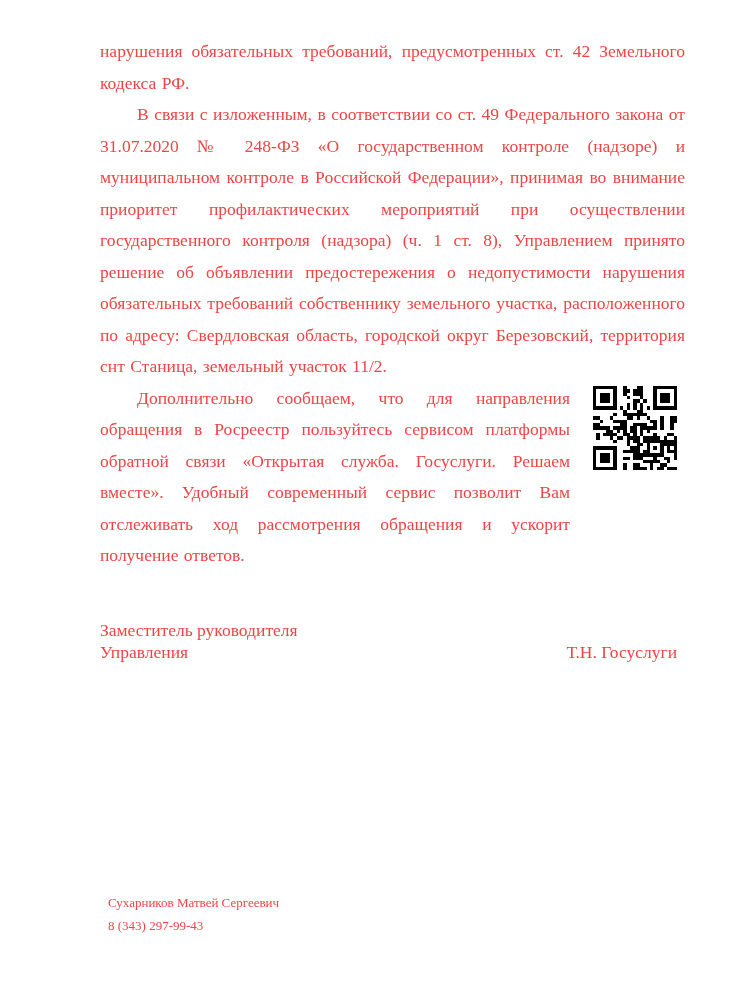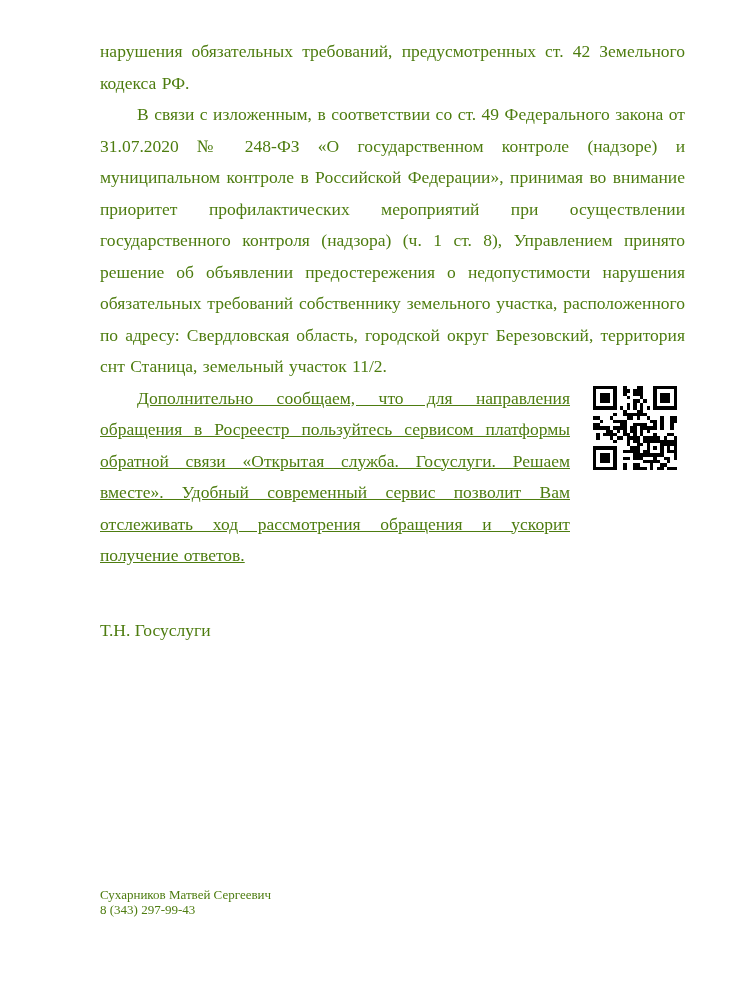--- a/index.html
+++ b/index.html
@@ -5,21 +5,21 @@
   html, body {
     margin: 0;
     padding: 0;
     background: #ffffff;
   }
   .page {
     position: relative;
     width: 732px;
     height: 1007px;
     background: #ffffff;
-    color: #4d7c0f;
+    color: #ef4444;
     font-family: "Liberation Serif", "DejaVu Serif", serif;
     overflow: hidden;
   }
   .content {
     position: absolute;
     left: 100px;
     top: 36px;
     width: 585px;
   }
   p.body-par {
@@ -31,21 +31,20 @@
   }
   p.indent {
     text-indent: 37px;
   }
   .par-qr-wrap {
     position: relative;
     width: 585px;
   }
   .par-qr-wrap p.body-par {
     width: 470px;
-    text-decoration: underline;
   }
   .qr-code {
     position: absolute;
     top: 3px;
     right: 8px;
     width: 84px;
     height: 84px;
     display: block;
   }
   .signature-row {
@@ -66,21 +65,21 @@
     white-space: nowrap;
   }
   .executor-footer {
     position: absolute;
     left: 100px;
     top: 888px;
     font-size: 13px;
     line-height: 14.5px;
   }
   .executor-footer div {
-    margin: 0;
+    margin: 8px;
   }
 </style>
 </head>
 <body>
 
 <div class="page">
 
   <div class="content">
 
     <p class="body-par">нарушения обязательных требований, предусмотренных ст. 42 Земельного кодекса РФ.</p>
@@ -90,20 +89,22 @@
     <div class="par-qr-wrap">
       <p class="body-par indent">Дополнительно сообщаем, что для направления обращения в Росреестр пользуйтесь сервисом платформы обратной связи «Открытая служба. Госуслуги. Решаем вместе». Удобный современный сервис позволит Вам отслеживать ход рассмотрения обращения и ускорит получение ответов.</p>
       <svg class="qr-code" id="qr-svg" viewBox="0 0 25 25" shape-rendering="crispEdges">
           <path d="M0 0h1v1h-1zM1 0h1v1h-1zM2 0h1v1h-1zM3 0h1v1h-1zM4 0h1v1h-1zM5 0h1v1h-1zM6 0h1v1h-1zM9 0h1v1h-1zM13 0h1v1h-1zM14 0h1v1h-1zM18 0h1v1h-1zM19 0h1v1h-1zM20 0h1v1h-1zM21 0h1v1h-1zM22 0h1v1h-1zM23 0h1v1h-1zM24 0h1v1h-1zM0 1h1v1h-1zM6 1h1v1h-1zM9 1h1v1h-1zM10 1h1v1h-1zM12 1h1v1h-1zM13 1h1v1h-1zM14 1h1v1h-1zM18 1h1v1h-1zM24 1h1v1h-1zM0 2h1v1h-1zM2 2h1v1h-1zM3 2h1v1h-1zM4 2h1v1h-1zM6 2h1v1h-1zM9 2h1v1h-1zM12 2h1v1h-1zM13 2h1v1h-1zM14 2h1v1h-1zM18 2h1v1h-1zM20 2h1v1h-1zM21 2h1v1h-1zM22 2h1v1h-1zM24 2h1v1h-1zM0 3h1v1h-1zM2 3h1v1h-1zM3 3h1v1h-1zM4 3h1v1h-1zM6 3h1v1h-1zM10 3h1v1h-1zM14 3h1v1h-1zM18 3h1v1h-1zM20 3h1v1h-1zM21 3h1v1h-1zM22 3h1v1h-1zM24 3h1v1h-1zM0 4h1v1h-1zM2 4h1v1h-1zM3 4h1v1h-1zM4 4h1v1h-1zM6 4h1v1h-1zM12 4h1v1h-1zM13 4h1v1h-1zM15 4h1v1h-1zM18 4h1v1h-1zM20 4h1v1h-1zM21 4h1v1h-1zM22 4h1v1h-1zM24 4h1v1h-1zM0 5h1v1h-1zM6 5h1v1h-1zM10 5h1v1h-1zM12 5h1v1h-1zM14 5h1v1h-1zM18 5h1v1h-1zM24 5h1v1h-1zM0 6h1v1h-1zM1 6h1v1h-1zM2 6h1v1h-1zM3 6h1v1h-1zM4 6h1v1h-1zM5 6h1v1h-1zM6 6h1v1h-1zM8 6h1v1h-1zM10 6h1v1h-1zM12 6h1v1h-1zM14 6h1v1h-1zM16 6h1v1h-1zM18 6h1v1h-1zM19 6h1v1h-1zM20 6h1v1h-1zM21 6h1v1h-1zM22 6h1v1h-1zM23 6h1v1h-1zM24 6h1v1h-1zM9 7h1v1h-1zM13 7h1v1h-1zM14 7h1v1h-1zM6 8h1v1h-1zM9 8h1v1h-1zM10 8h1v1h-1zM11 8h1v1h-1zM12 8h1v1h-1zM13 8h1v1h-1zM14 8h1v1h-1zM15 8h1v1h-1zM0 9h1v1h-1zM1 9h1v1h-1zM5 9h1v1h-1zM10 9h1v1h-1zM11 9h1v1h-1zM13 9h1v1h-1zM16 9h1v1h-1zM20 9h1v1h-1zM23 9h1v1h-1zM24 9h1v1h-1zM2 10h1v1h-1zM6 10h1v1h-1zM7 10h1v1h-1zM8 10h1v1h-1zM9 10h1v1h-1zM17 10h1v1h-1zM18 10h1v1h-1zM20 10h1v1h-1zM23 10h1v1h-1zM24 10h1v1h-1zM0 11h1v1h-1zM1 11h1v1h-1zM8 11h1v1h-1zM9 11h1v1h-1zM12 11h1v1h-1zM13 11h1v1h-1zM14 11h1v1h-1zM15 11h1v1h-1zM18 11h1v1h-1zM20 11h1v1h-1zM23 11h1v1h-1zM0 12h1v1h-1zM1 12h1v1h-1zM2 12h1v1h-1zM3 12h1v1h-1zM4 12h1v1h-1zM6 12h1v1h-1zM7 12h1v1h-1zM8 12h1v1h-1zM9 12h1v1h-1zM11 12h1v1h-1zM12 12h1v1h-1zM14 12h1v1h-1zM15 12h1v1h-1zM16 12h1v1h-1zM17 12h1v1h-1zM18 12h1v1h-1zM20 12h1v1h-1zM23 12h1v1h-1zM4 13h1v1h-1zM5 13h1v1h-1zM7 13h1v1h-1zM9 13h1v1h-1zM11 13h1v1h-1zM12 13h1v1h-1zM14 13h1v1h-1zM16 13h1v1h-1zM1 14h1v1h-1zM3 14h1v1h-1zM4 14h1v1h-1zM5 14h1v1h-1zM6 14h1v1h-1zM9 14h1v1h-1zM10 14h1v1h-1zM12 14h1v1h-1zM14 14h1v1h-1zM18 14h1v1h-1zM22 14h1v1h-1zM23 14h1v1h-1zM1 15h1v1h-1zM5 15h1v1h-1zM7 15h1v1h-1zM8 15h1v1h-1zM10 15h1v1h-1zM11 15h1v1h-1zM12 15h1v1h-1zM13 15h1v1h-1zM15 15h1v1h-1zM16 15h1v1h-1zM17 15h1v1h-1zM18 15h1v1h-1zM19 15h1v1h-1zM21 15h1v1h-1zM24 15h1v1h-1zM6 16h1v1h-1zM10 16h1v1h-1zM12 16h1v1h-1zM13 16h1v1h-1zM15 16h1v1h-1zM16 16h1v1h-1zM17 16h1v1h-1zM18 16h1v1h-1zM19 16h1v1h-1zM20 16h1v1h-1zM21 16h1v1h-1zM22 16h1v1h-1zM23 16h1v1h-1zM24 16h1v1h-1zM10 17h1v1h-1zM13 17h1v1h-1zM14 17h1v1h-1zM16 17h1v1h-1zM20 17h1v1h-1zM21 17h1v1h-1zM22 17h1v1h-1zM23 17h1v1h-1zM24 17h1v1h-1zM0 18h1v1h-1zM1 18h1v1h-1zM2 18h1v1h-1zM3 18h1v1h-1zM4 18h1v1h-1zM5 18h1v1h-1zM6 18h1v1h-1zM11 18h1v1h-1zM12 18h1v1h-1zM13 18h1v1h-1zM16 18h1v1h-1zM18 18h1v1h-1zM20 18h1v1h-1zM22 18h1v1h-1zM24 18h1v1h-1zM0 19h1v1h-1zM6 19h1v1h-1zM9 19h1v1h-1zM10 19h1v1h-1zM11 19h1v1h-1zM12 19h1v1h-1zM13 19h1v1h-1zM15 19h1v1h-1zM16 19h1v1h-1zM20 19h1v1h-1zM22 19h1v1h-1zM23 19h1v1h-1zM24 19h1v1h-1zM0 20h1v1h-1zM2 20h1v1h-1zM3 20h1v1h-1zM4 20h1v1h-1zM6 20h1v1h-1zM12 20h1v1h-1zM13 20h1v1h-1zM14 20h1v1h-1zM15 20h1v1h-1zM16 20h1v1h-1zM17 20h1v1h-1zM18 20h1v1h-1zM19 20h1v1h-1zM20 20h1v1h-1zM24 20h1v1h-1zM0 21h1v1h-1zM2 21h1v1h-1zM3 21h1v1h-1zM4 21h1v1h-1zM6 21h1v1h-1zM9 21h1v1h-1zM10 21h1v1h-1zM12 21h1v1h-1zM13 21h1v1h-1zM14 21h1v1h-1zM18 21h1v1h-1zM21 21h1v1h-1zM22 21h1v1h-1zM24 21h1v1h-1zM0 22h1v1h-1zM2 22h1v1h-1zM3 22h1v1h-1zM4 22h1v1h-1zM6 22h1v1h-1zM15 22h1v1h-1zM16 22h1v1h-1zM17 22h1v1h-1zM18 22h1v1h-1zM19 22h1v1h-1zM22 22h1v1h-1zM0 23h1v1h-1zM6 23h1v1h-1zM9 23h1v1h-1zM12 23h1v1h-1zM13 23h1v1h-1zM17 23h1v1h-1zM20 23h1v1h-1zM21 23h1v1h-1zM0 24h1v1h-1zM1 24h1v1h-1zM2 24h1v1h-1zM3 24h1v1h-1zM4 24h1v1h-1zM5 24h1v1h-1zM6 24h1v1h-1zM9 24h1v1h-1zM12 24h1v1h-1zM13 24h1v1h-1zM14 24h1v1h-1zM15 24h1v1h-1zM17 24h1v1h-1zM19 24h1v1h-1zM20 24h1v1h-1zM22 24h1v1h-1zM23 24h1v1h-1zM24 24h1v1h-1z" fill="#000000"></path>
         </svg>
     </div>
 
   </div>
 
   <div class="signature-row">
+    <div class="signature-position">Заместитель руководителя
+Управления</div>
     <div class="signature-name">Т.Н. Госуслуги</div>
   </div>
 
   <div class="executor-footer">
     <div>Сухарников Матвей Сергеевич</div>
     <div>8 (343) 297-99-43</div>
   </div>
 
 </div>
 

